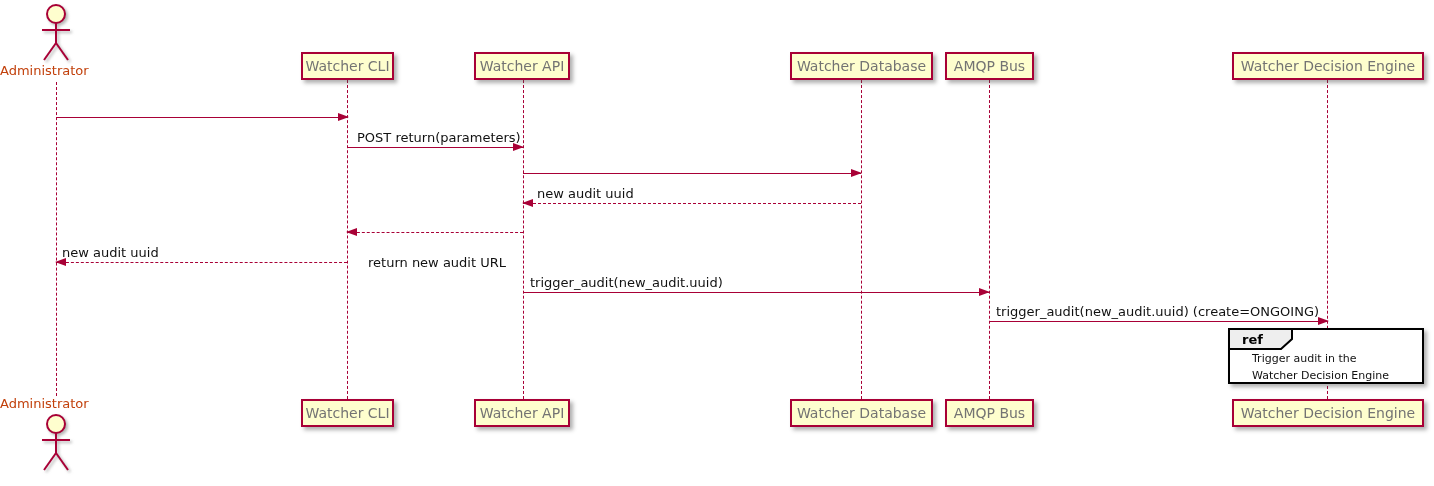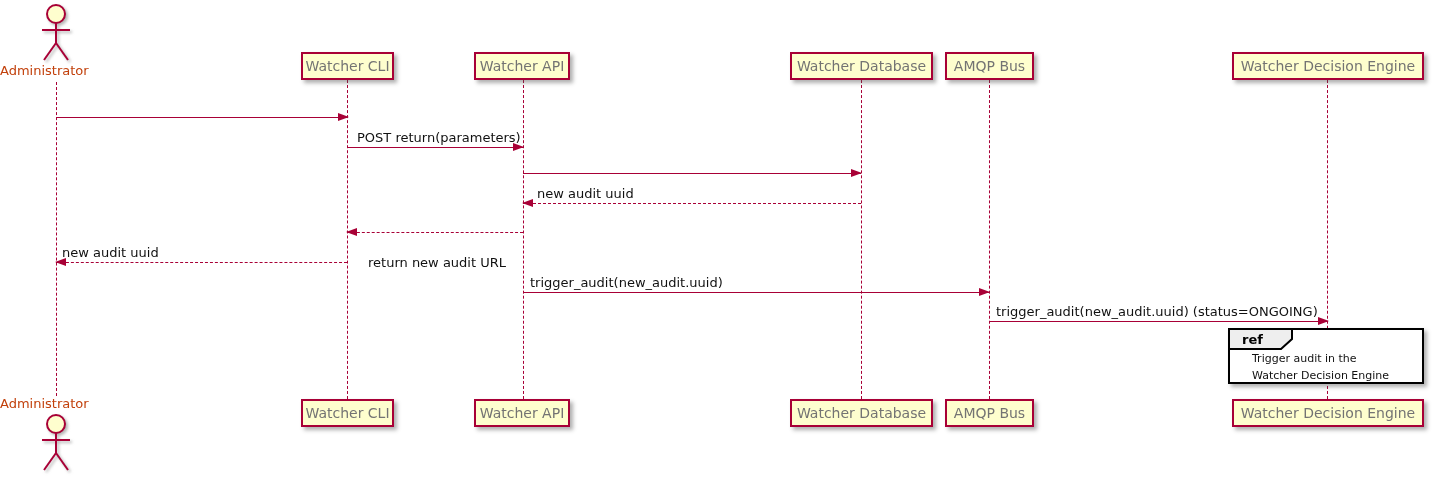--- a/index.html
+++ b/index.html
@@ -158,21 +158,21 @@
   <div class="msg solid" style="left:523px; top:292px; width:466px;">
     <div class="line"></div>
     <div class="head-right"></div>
   </div>
   <div class="msg-label" style="left:530px; top:275px;">trigger_audit(new_audit.uuid)</div>
 
   <div class="msg solid" style="left:989px; top:321px; width:339px;">
     <div class="line"></div>
     <div class="head-right"></div>
   </div>
-  <div class="msg-label" style="left:996px; top:304px;">trigger_audit(new_audit.uuid) (status=ONGOING)</div>
+  <div class="msg-label" style="left:996px; top:304px;">trigger_audit(new_audit.uuid) (create=ONGOING)</div>
 
   <div class="ref-box" style="left:1228px; top:328px; width:196px; height:56px;">
     <svg class="ref-tab" width="70" height="23" viewBox="0 0 70 23">
       <path d="M1,1 H64 V11 L53,21 H1 Z" fill="#EEEEEE" stroke="#000000" stroke-width="2"></path>
     </svg>
     <div class="ref-tab-label">ref</div>
     <div class="ref-text">
       <div>Trigger audit in the</div>
       <div>Watcher Decision Engine</div>
     </div>

